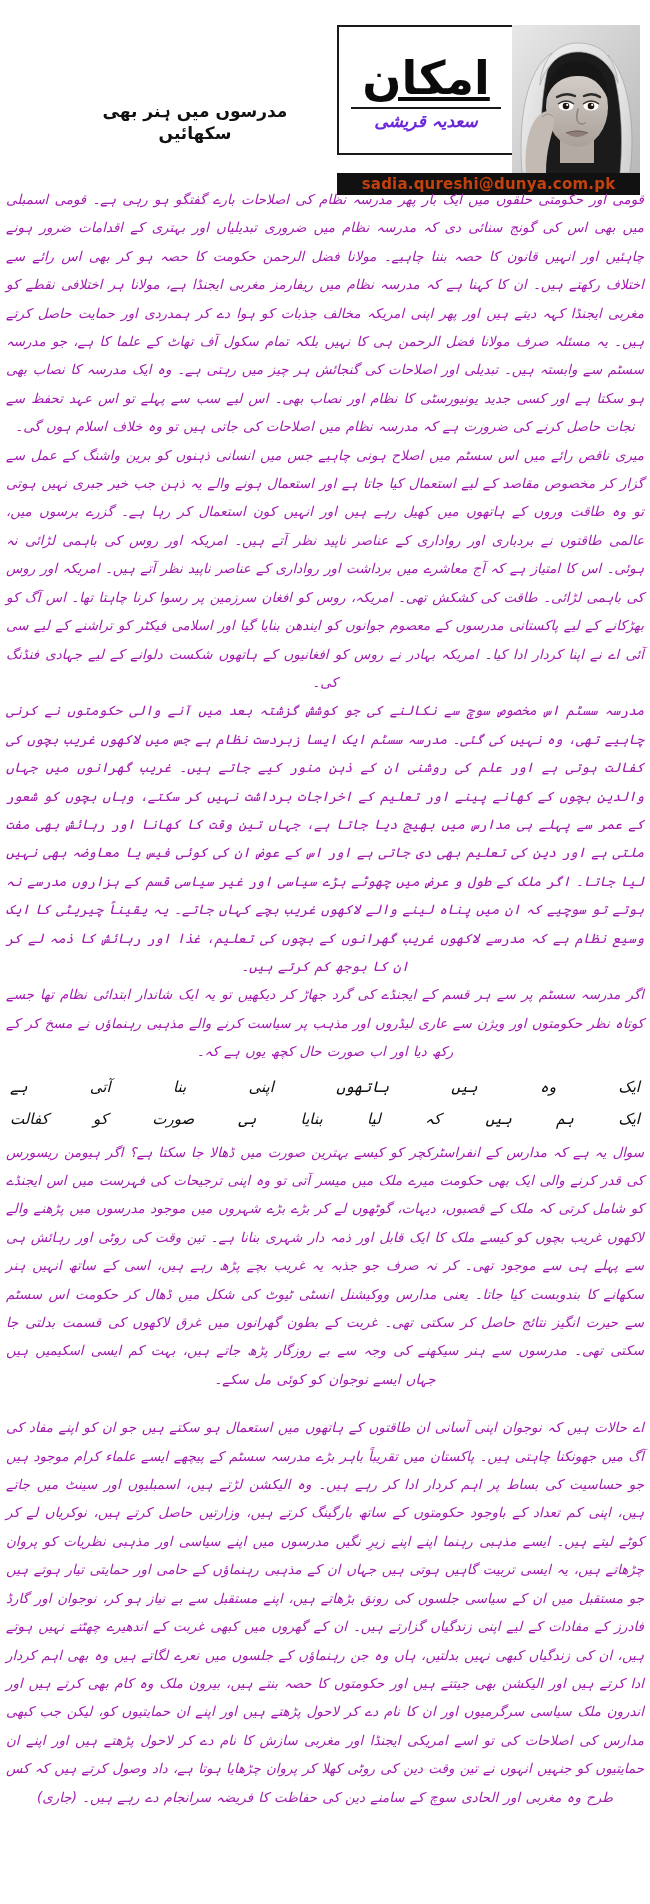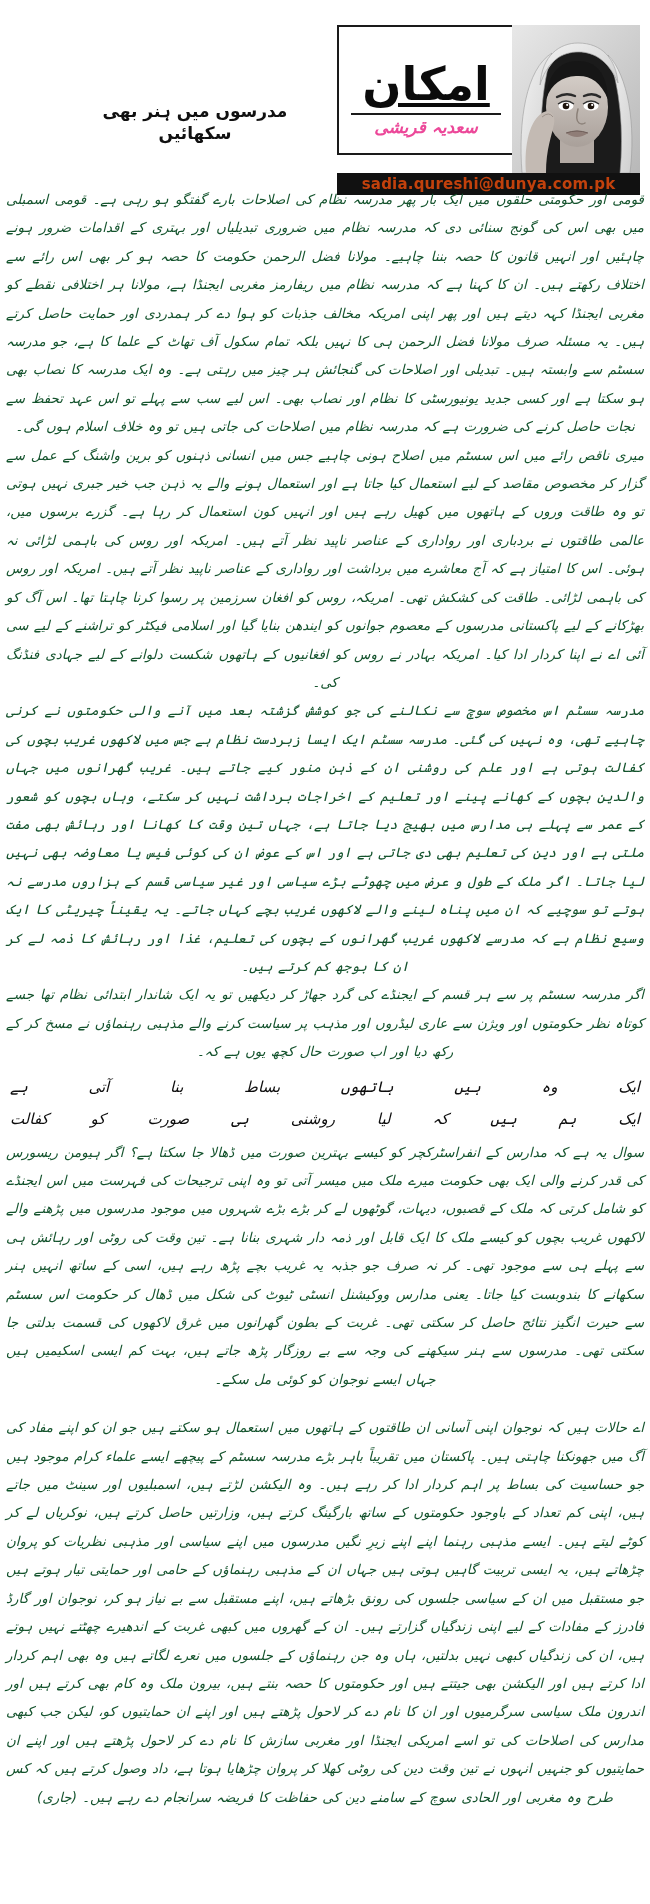--- a/index.html
+++ b/index.html
@@ -70,22 +70,22 @@
   .author-rule {
     width: 150px;
     height: 2px;
     background: #1a1a1a;
     margin: 4px 0 2px 0;
   }
 
   .author-name {
     font-size: 17px;
     font-weight: bold;
-    color: #ec4899;
-    padding-bottom: 16px;
+    color: #6d28d9;
+    padding-bottom: 22px;
     direction: rtl;
     font-style: italic;
   }
 
   
   .portrait {
     position: absolute;
     top: 0px;
     right: 0px;
     width: 128px;
@@ -134,21 +134,21 @@
     right: 6px;
     direction: rtl;
     text-align: justify;
     text-align-last: center;
   }
 
   .para {
     font-family: "DejaVu Sans", "Liberation Sans", sans-serif;
     font-size: 13.4px;
     line-height: 28.4px;
-    color: #14532d;
+    color: #a21caf;
     margin: 0 0 0 0;
     text-align: justify;
     direction: rtl;
     word-spacing: 1px;
     font-style: italic;
     letter-spacing: 0px;
   }
   .para:last-child { text-align-last: center; margin-top: 20px; }
 
   .verse-block {
@@ -251,32 +251,32 @@
     <p class="para">میری ناقص رائے میں اس سسٹم میں اصلاح ہونی چاہیے جس میں انسانی ذہنوں کو برین واشنگ کے عمل سے گزار کر مخصوص مقاصد کے لیے استعمال کیا جاتا ہے اور استعمال ہونے والے یہ ذہن جب خیر جبری نہیں ہوتی تو وہ طاقت وروں کے ہاتھوں میں کھیل رہے ہیں اور انہیں کون استعمال کر رہا ہے۔ گزرے برسوں میں، عالمی طاقتوں نے بردباری اور رواداری کے عناصر ناپید نظر آتے ہیں۔ امریکہ اور روس کی باہمی لڑائی نہ ہوئی۔ اس کا امتیاز ہے کہ آج معاشرے میں برداشت اور رواداری کے عناصر ناپید نظر آتے ہیں۔ امریکہ اور روس کی باہمی لڑائی۔ طاقت کی کشکش تھی۔ امریکہ، روس کو افغان سرزمین پر رسوا کرنا چاہتا تھا۔ اس آگ کو بھڑکانے کے لیے پاکستانی مدرسوں کے معصوم جوانوں کو ایندھن بنایا گیا اور اسلامی فیکٹر کو تراشنے کے لیے سی آئی اے نے اپنا کردار ادا کیا۔ امریکہ بہادر نے روس کو افغانیوں کے ہاتھوں شکست دلوانے کے لیے جہادی فنڈنگ کی۔</p>
     <p class="para">مدرسہ سسٹم اس مخصوص سوچ سے نکالنے کی جو کوشش گزشتہ بعد میں آنے والی حکومتوں نے کرنی چاہیے تھی، وہ نہیں کی گئی۔ مدرسہ سسٹم ایک ایسا زبردست نظام ہے جس میں لاکھوں غریب بچوں کی کفالت ہوتی ہے اور علم کی روشنی ان کے ذہن منور کیے جاتے ہیں۔ غریب گھرانوں میں جہاں والدین بچوں کے کھانے پینے اور تعلیم کے اخراجات برداشت نہیں کر سکتے، وہاں بچوں کو شعور کے عمر سے پہلے ہی مدارس میں بھیج دیا جاتا ہے، جہاں تین وقت کا کھانا اور رہائش بھی مفت ملتی ہے اور دین کی تعلیم بھی دی جاتی ہے اور اس کے عوض ان کی کوئی فیس یا معاوضہ بھی نہیں لیا جاتا۔ اگر ملک کے طول و عرض میں چھوٹے بڑے سیاسی اور غیر سیاسی قسم کے ہزاروں مدرسے نہ ہوتے تو سوچیے کہ ان میں پناہ لینے والے لاکھوں غریب بچے کہاں جاتے۔ یہ یقیناً چیریٹی کا ایک وسیع نظام ہے کہ مدرسے لاکھوں غریب گھرانوں کے بچوں کی تعلیم، غذا اور رہائش کا ذمہ لے کر ان کا بوجھ کم کرتے ہیں۔</p>
     <p class="para">اگر مدرسہ سسٹم پر سے ہر قسم کے ایجنڈے کی گرد جھاڑ کر دیکھیں تو یہ ایک شاندار ابتدائی نظام تھا جسے کوتاہ نظر حکومتوں اور ویژن سے عاری لیڈروں اور مذہب پر سیاست کرنے والے مذہبی رہنماؤں نے مسخ کر کے رکھ دیا اور اب صورت حال کچھ یوں ہے کہ۔</p>
 
     <div class="verse-block">
       <div class="verse-line">
           <span>ایک</span>
           <span>وہ</span>
           <span>ہیں</span>
           <span>ہاتھوں</span>
-          <span>بساط</span>
+          <span>اپنی</span>
           <span>بنا</span>
           <span>آتی</span>
           <span>ہے</span>
         </div>
       <div class="verse-line">
           <span>ایک</span>
           <span>ہم</span>
           <span>ہیں</span>
           <span>کہ</span>
           <span>لیا</span>
-          <span>روشنی</span>
+          <span>بنایا</span>
           <span>ہی</span>
           <span>صورت</span>
           <span>کو</span>
           <span>کفالت</span>
         </div>
     </div>
 
     <p class="para">سوال یہ ہے کہ مدارس کے انفراسٹرکچر کو کیسے بہترین صورت میں ڈھالا جا سکتا ہے؟ اگر ہیومن ریسورس کی قدر کرنے والی ایک بھی حکومت میرے ملک میں میسر آتی تو وہ اپنی ترجیحات کی فہرست میں اس ایجنڈے کو شامل کرتی کہ ملک کے قصبوں، دیہات، گوٹھوں لے کر بڑے بڑے شہروں میں موجود مدرسوں میں پڑھنے والے لاکھوں غریب بچوں کو کیسے ملک کا ایک قابل اور ذمہ دار شہری بنانا ہے۔ تین وقت کی روٹی اور رہائش ہی سے پہلے ہی سے موجود تھی۔ کر نہ صرف جو جذبہ یہ غریب بچے پڑھ رہے ہیں، اسی کے ساتھ انہیں ہنر سکھانے کا بندوبست کیا جاتا۔ یعنی مدارس ووکیشنل انسٹی ٹیوٹ کی شکل میں ڈھال کر حکومت اس سسٹم سے حیرت انگیز نتائج حاصل کر سکتی تھی۔ غربت کے بطون گھرانوں میں غرق لاکھوں کی قسمت بدلتی جا سکتی تھی۔ مدرسوں سے ہنر سیکھنے کی وجہ سے بے روزگار پڑھ جاتے ہیں، بہت کم ایسی اسکیمیں ہیں جہاں ایسے نوجوان کو کوئی مل سکے۔</p>
     <p class="para end-note">اے حالات ہیں کہ نوجوان اپنی آسانی ان طاقتوں کے ہاتھوں میں استعمال ہو سکتے ہیں جو ان کو اپنے مفاد کی آگ میں جھونکنا چاہتی ہیں۔ پاکستان میں تقریباً باہر بڑے مدرسہ سسٹم کے پیچھے ایسے علماء کرام موجود ہیں جو حساسیت کی بساط پر اہم کردار ادا کر رہے ہیں۔ وہ الیکشن لڑتے ہیں، اسمبلیوں اور سینٹ میں جاتے ہیں، اپنی کم تعداد کے باوجود حکومتوں کے ساتھ بارگینگ کرتے ہیں، وزارتیں حاصل کرتے ہیں، نوکریاں لے کر کوٹے لیتے ہیں۔ ایسے مذہبی رہنما اپنے اپنے زیرِ نگیں مدرسوں میں اپنے سیاسی اور مذہبی نظریات کو پروان چڑھاتے ہیں، یہ ایسی تربیت گاہیں ہوتی ہیں جہاں ان کے مذہبی رہنماؤں کے حامی اور حمایتی تیار ہوتے ہیں جو مستقبل میں ان کے سیاسی جلسوں کی رونق بڑھاتے ہیں، اپنے مستقبل سے بے نیاز ہو کر، نوجوان اور گارڈ فادرز کے مفادات کے لیے اپنی زندگیاں گزارتے ہیں۔ ان کے گھروں میں کبھی غربت کے اندھیرے چھٹتے نہیں ہوتے ہیں، ان کی زندگیاں کبھی نہیں بدلتیں، ہاں وہ جن رہنماؤں کے جلسوں میں نعرے لگاتے ہیں وہ بھی اہم کردار ادا کرتے ہیں اور الیکشن بھی جیتتے ہیں اور حکومتوں کا حصہ بنتے ہیں، بیرون ملک وہ کام بھی کرتے ہیں اور اندرون ملک سیاسی سرگرمیوں اور ان کا نام دے کر لاحول پڑھتے ہیں اور اپنے ان حمایتیوں کو، لیکن جب کبھی مدارس کی اصلاحات کی تو اسے امریکی ایجنڈا اور مغربی سازش کا نام دے کر لاحول پڑھتے ہیں اور اپنے ان حمایتیوں کو جنہیں انہوں نے تین وقت دین کی روٹی کھلا کر پروان چڑھایا ہوتا ہے، داد وصول کرتے ہیں کہ کس طرح وہ مغربی اور الحادی سوچ کے سامنے دین کی حفاظت کا فریضہ سرانجام دے رہے ہیں۔ (جاری)</p>
   </div>

